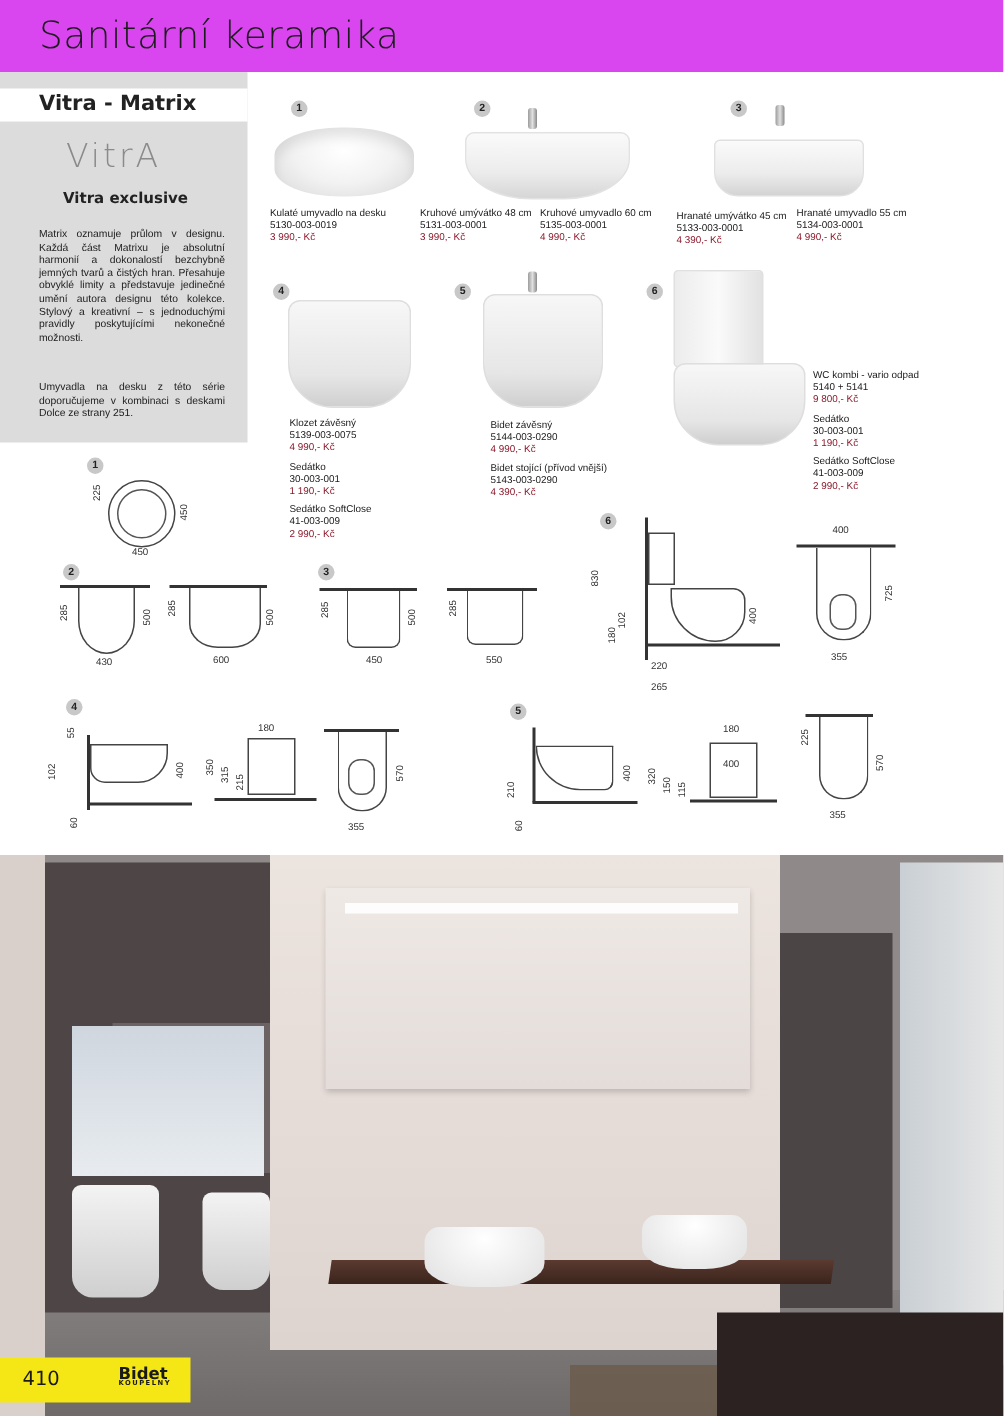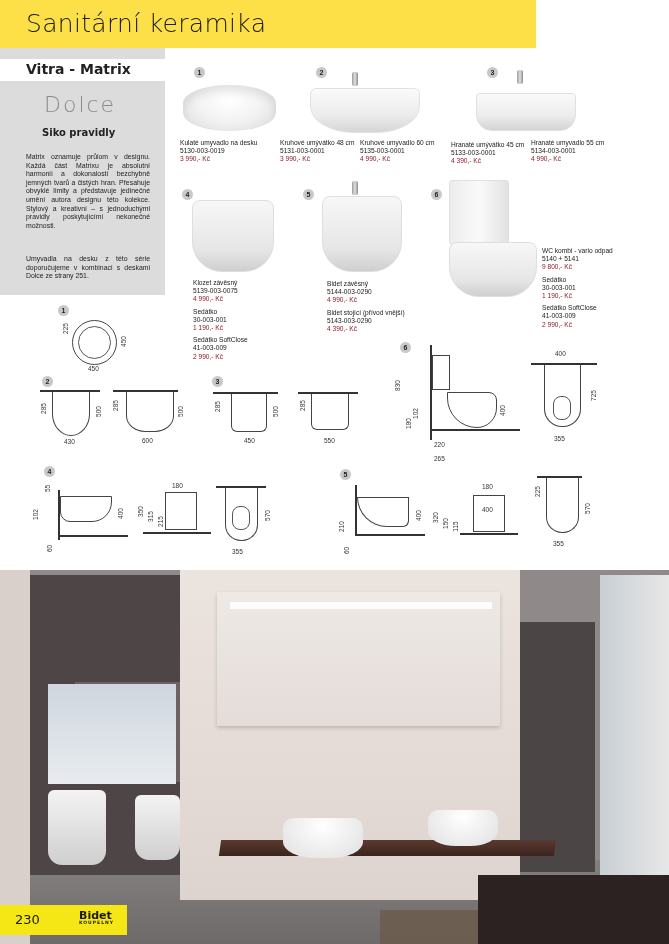--- a/index.html
+++ b/index.html
@@ -1,19 +1,19 @@
 <!DOCTYPE html>
 <html><head>
 <meta charset="utf-8">
 <style>
   * { box-sizing: border-box; margin: 0; padding: 0; }
   html, body { width: 669px; height: 944px; background: #ffffff; overflow: hidden; }
   body { position: relative; font-family: "Liberation Sans", sans-serif; color: #1a1a1a; }
 
-  .header { position: absolute; left: 0; top: 0; width: 536px; height: 48px; background: #fde047; }
+  .header { position: absolute; left: 0; top: 0; width: 669px; height: 48px; background: #d946ef; }
   .header-title { position: absolute; left: 26px; top: 9px; font-family: "DejaVu Sans", sans-serif; font-size: 25px; font-weight: 300; color: #1c1c1c; letter-spacing: 0.3px; }
 
   .sidebar { position: absolute; left: 0; top: 48px; width: 165px; height: 247px; background: #dcdcdc; }
   .series-strip { position: absolute; left: 0; top: 59px; width: 165px; height: 22px; background: #ffffff; }
   .series-title { position: absolute; left: 26px; top: 61px; font-family: "DejaVu Sans", sans-serif; font-size: 14px; font-weight: bold; color: #222; }
   .brand-logo { position: absolute; left: 44px; top: 92px; font-family: "DejaVu Sans", sans-serif; font-size: 22px; font-weight: 200; color: #8a8a8a; letter-spacing: 2px; }
   .exclusive { position: absolute; left: 42px; top: 127px; font-family: "DejaVu Sans", sans-serif; font-size: 10px; font-weight: bold; color: #222; }
   .desc { position: absolute; left: 26px; width: 124px; font-size: 6.9px; line-height: 8.6px; text-align: justify; color: #222; }
   .desc1 { top: 153px; }
   .desc2 { top: 255px; }
@@ -59,22 +59,22 @@
 </head>
 <body>
 
 <div class="header">
   <div class="header-title">Sanitární keramika</div>
 </div>
 
 <div class="sidebar"></div>
 <div class="series-strip"></div>
 <div class="series-title">Vitra - Matrix</div>
-<div class="brand-logo">Dolce</div>
-<div class="exclusive">Siko pravidly</div>
+<div class="brand-logo">VitrA</div>
+<div class="exclusive">Vitra exclusive</div>
 <div class="desc desc1">Matrix oznamuje průlom v designu. Každá část Matrixu je absolutní harmonií a dokonalostí bezchybně jemných tvarů a čistých hran. Přesahuje obvyklé limity a představuje jedinečné umění autora designu této kolekce. Stylový a kreativní – s jednoduchými pravidly poskytujícími nekonečné možnosti.</div>
 <div class="desc desc2">Umyvadla na desku z této série doporučujeme v kombinaci s deskami Dolce ze strany 251.</div>
 
 <div class="badge" style="left:194px;top:67px">1</div>
 <div class="prod-img basin-round" style="left:183px;top:85px;width:93px;height:46px"></div>
 <div class="ptext" style="left:180px;top:139px">
   <div>Kulaté umyvadlo na desku</div>
   <div>5130-003-0019</div>
   <div class="price">3 990,- Kč</div>
 </div>
@@ -255,17 +255,17 @@
   <div class="ph-mirror"></div>
   <div class="ph-mirror-light"></div>
   <div class="ph-counter"></div>
   <div class="ph-bowl" style="left:283px;top:248px;width:80px;height:40px"></div>
   <div class="ph-bowl" style="left:428px;top:240px;width:70px;height:36px"></div>
   <div class="ph-rug"></div>
   <div class="ph-bench"></div>
 </div>
 
 <div class="footer-bar"></div>
-<div class="page-no">230</div>
+<div class="page-no">410</div>
 <div class="footer-logo">
   <span>Bidet</span>
   <span class="sub">KOUPELNY</span>
 </div>
 
 </body></html>

